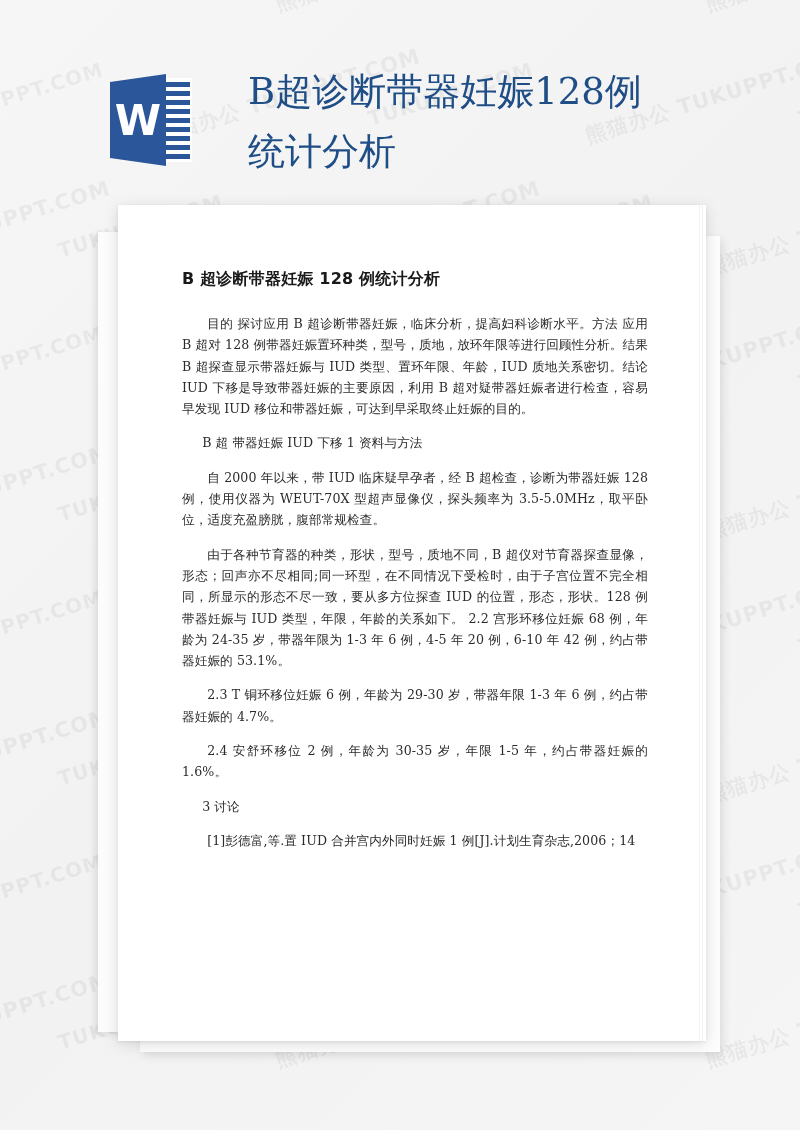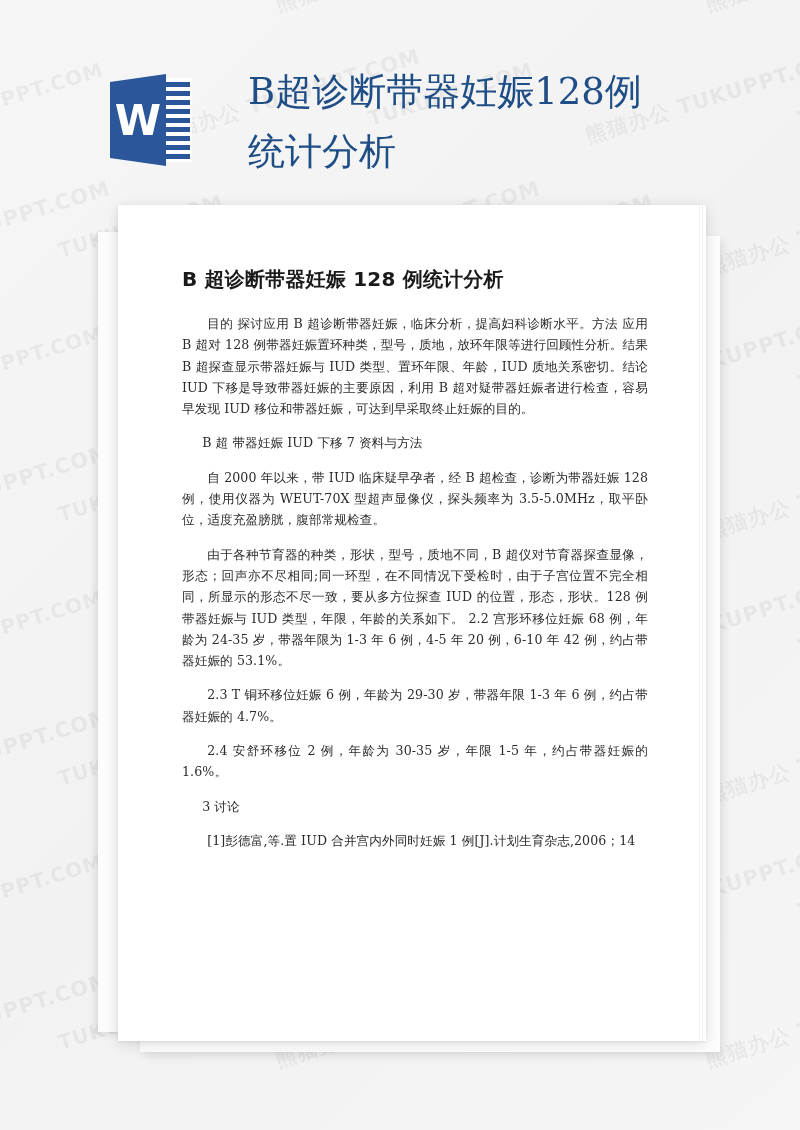--- a/index.html
+++ b/index.html
@@ -113,21 +113,21 @@
   
   #doc-body {
     position: absolute;
     left: 64px;
     top: 62px;
     width: 466px;
     color: #262626;
   }
   #doc-heading {
     font-family: "DejaVu Sans", "Liberation Sans", sans-serif;
-    font-size: 20px;
+    font-size: 16px;
     font-weight: 700;
     line-height: 24px;
     color: #1a1a1a;
     margin: 0 0 22px 0;
     letter-spacing: 0.2px;
   }
   .para {
     font-family: "DejaVu Serif", "Liberation Serif", serif;
     font-size: 12.6px;
     line-height: 21.3px;
@@ -237,21 +237,21 @@
   <div class="sheet" id="sheet-main">
     <div class="edge-line" style="right:3px;"></div>
     <div class="edge-line" style="right:6px;"></div>
 
     <div id="doc-body">
 
       <div id="doc-heading">B 超诊断带器妊娠 128 例统计分析</div>
 
       <p class="para indent">目的 探讨应用 B 超诊断带器妊娠，临床分析，提高妇科诊断水平。方法 应用 B 超对 128 例带器妊娠置环种类，型号，质地，放环年限等进行回顾性分析。结果 B 超探查显示带器妊娠与 IUD 类型、置环年限、年龄，IUD 质地关系密切。结论 IUD 下移是导致带器妊娠的主要原因，利用 B 超对疑带器妊娠者进行检查，容易早发现 IUD 移位和带器妊娠，可达到早采取终止妊娠的目的。</p>
 
-      <p class="para sec">B 超 带器妊娠 IUD 下移        7 资料与方法</p>
+      <p class="para sec">B 超 带器妊娠 IUD 下移        1 资料与方法</p>
 
       <p class="para indent">自 2000 年以来，带 IUD 临床疑早孕者，经 B 超检查，诊断为带器妊娠 128 例，使用仪器为 WEUT-70X 型超声显像仪，探头频率为 3.5-5.0MHz，取平卧位，适度充盈膀胱，腹部常规检查。</p>
 
 
       <p class="para indent">由于各种节育器的种类，形状，型号，质地不同，B 超仪对节育器探查显像，形态；回声亦不尽相同;同一环型，在不同情况下受检时，由于子宫位置不完全相同，所显示的形态不尽一致，要从多方位探查 IUD 的位置，形态，形状。128 例带器妊娠与 IUD 类型，年限，年龄的关系如下。        2.2 宫形环移位妊娠 68 例，年龄为 24-35 岁，带器年限为 1-3 年 6 例，4-5 年 20 例，6-10 年 42 例，约占带器妊娠的 53.1%。</p>
 
       <p class="para indent">2.3 T 铜环移位妊娠 6 例，年龄为 29-30 岁，带器年限 1-3 年 6 例，约占带器妊娠的 4.7%。</p>
 
       <p class="para indent">2.4 安舒环移位 2 例，年龄为 30-35 岁，年限 1-5 年，约占带器妊娠的 1.6%。</p>
 

